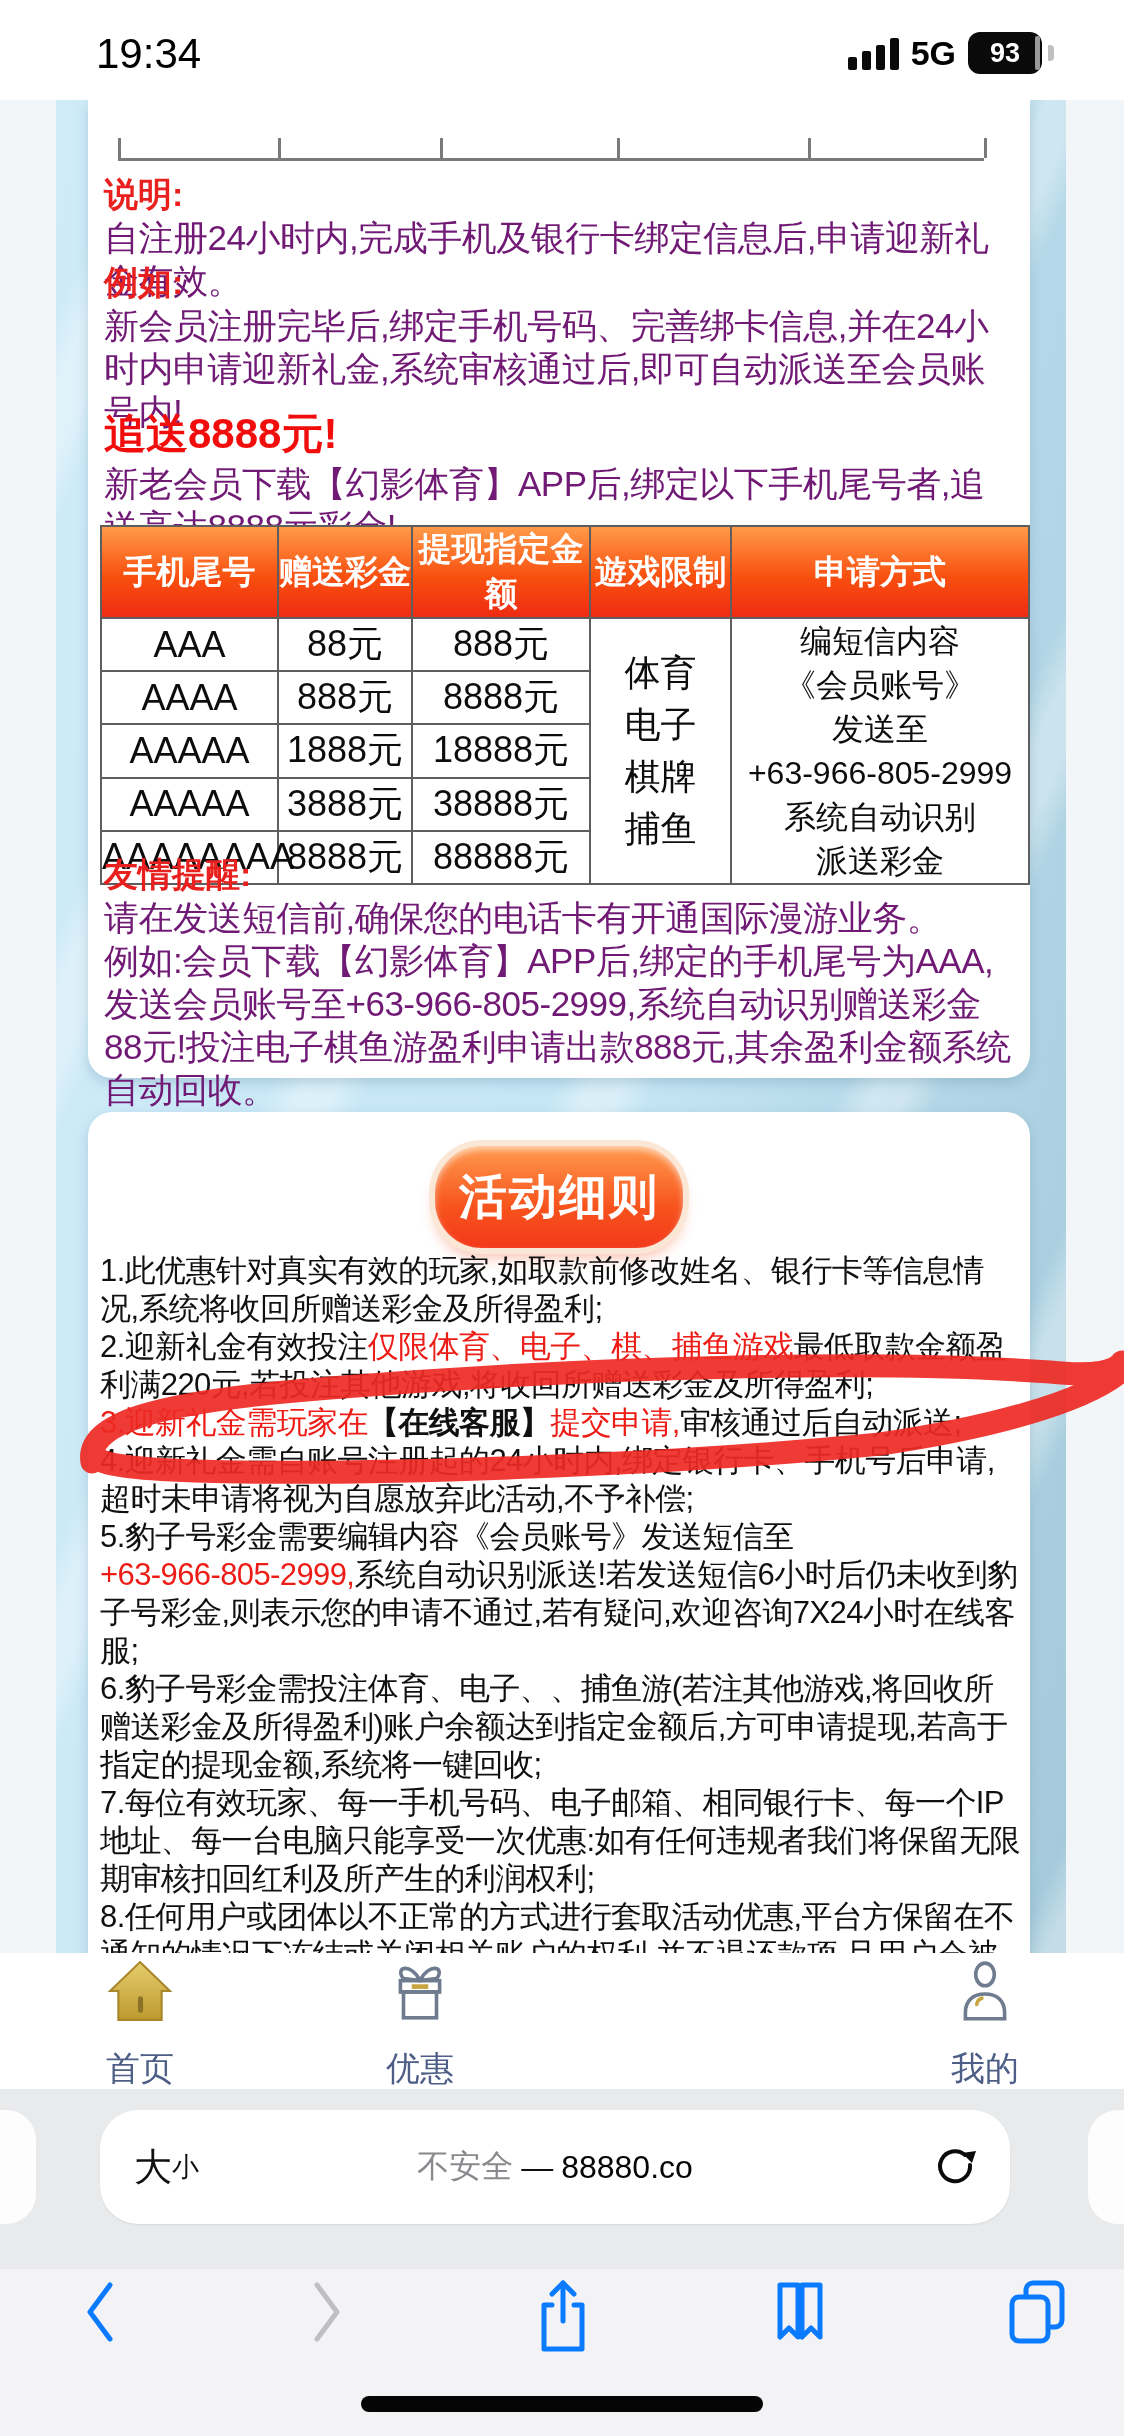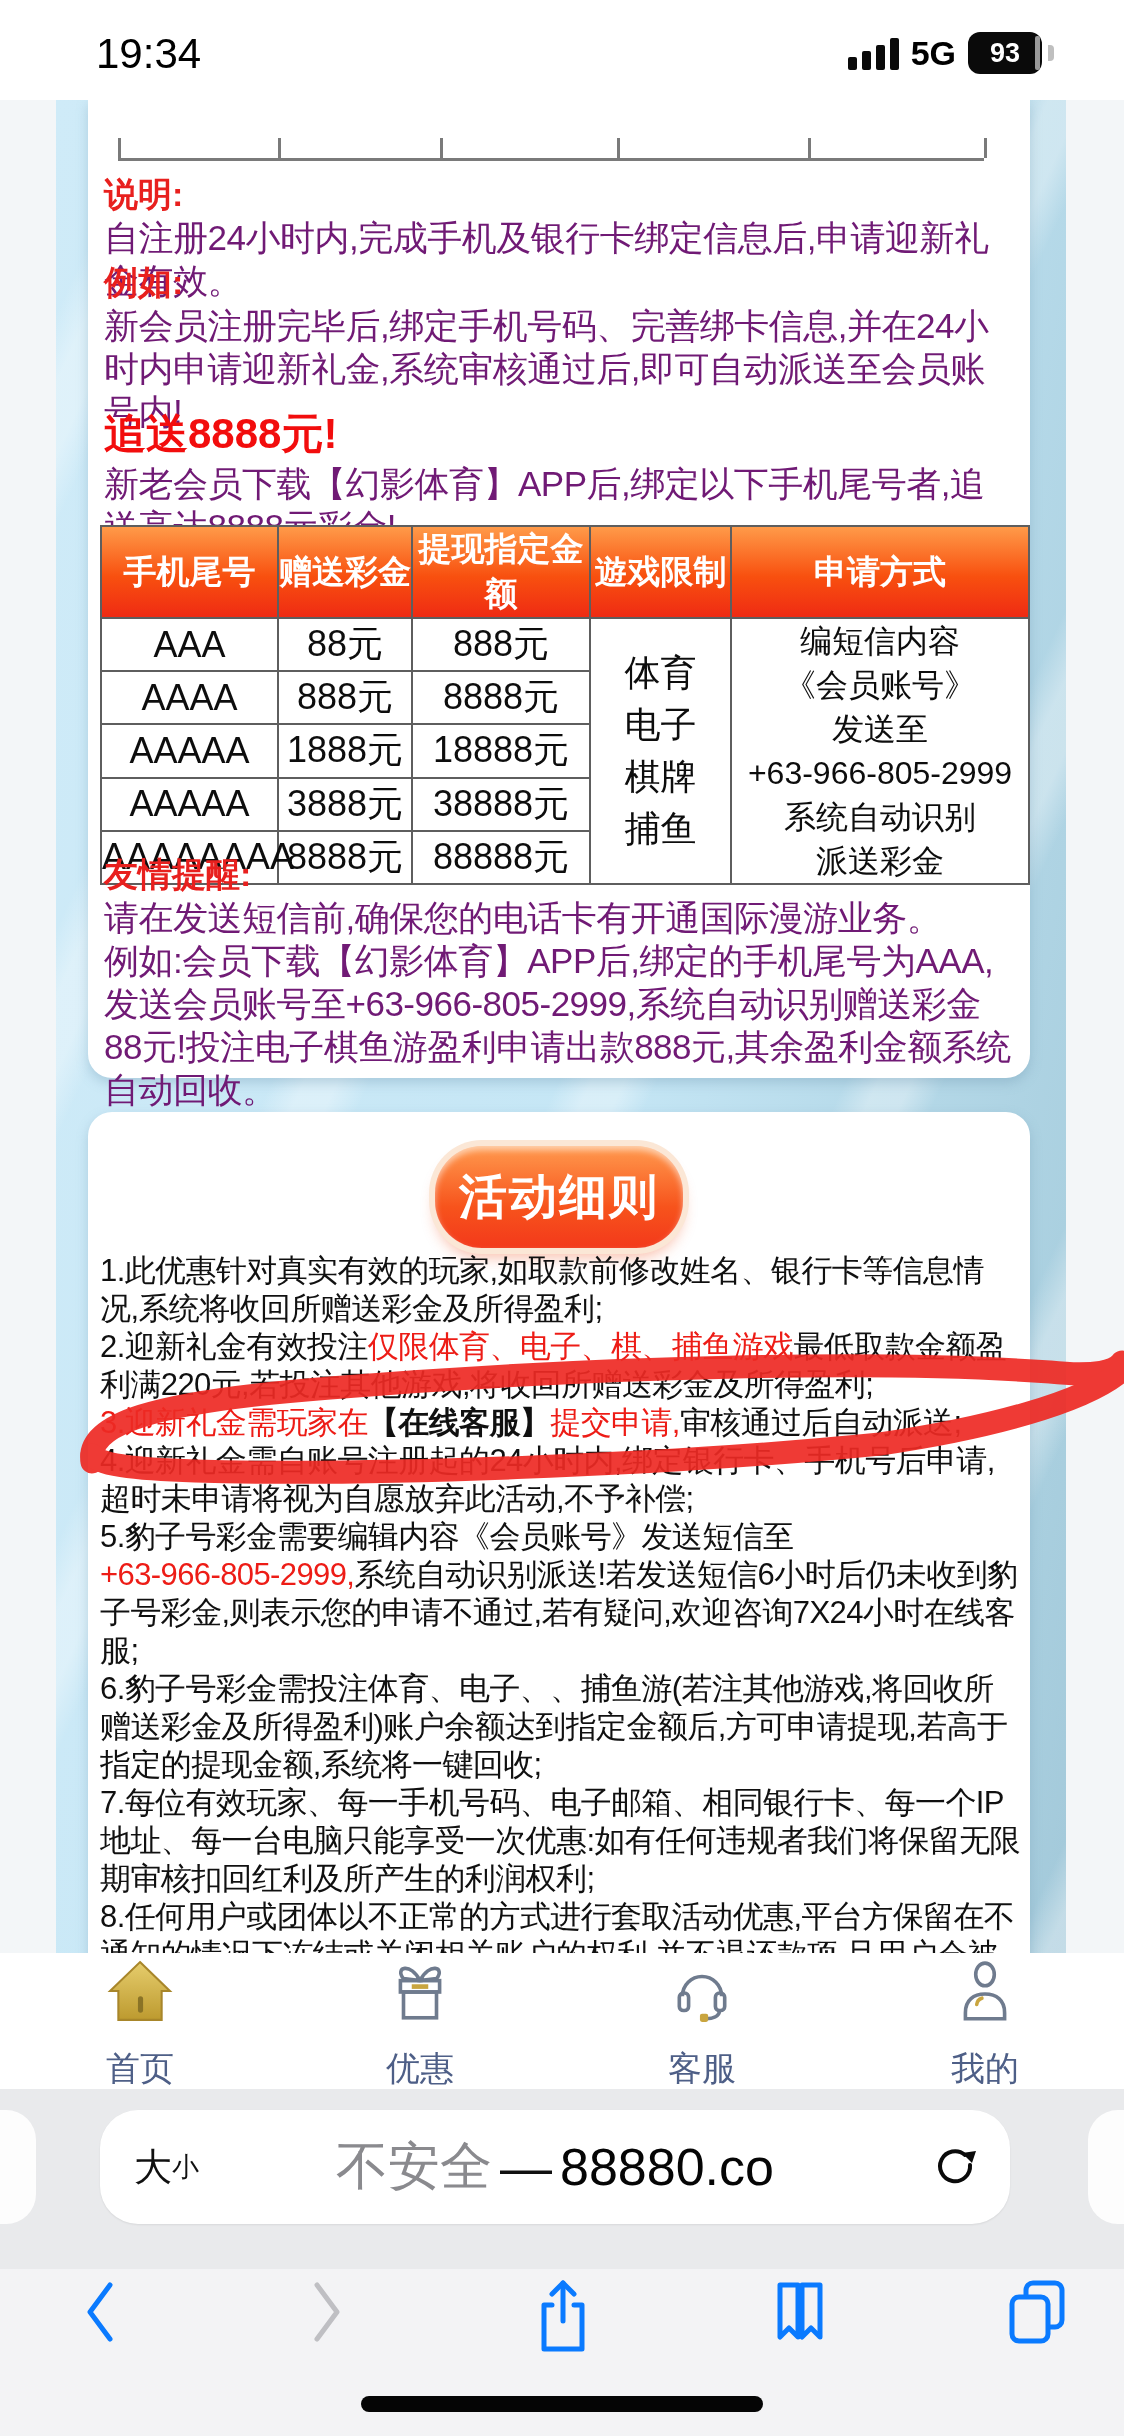--- a/index.html
+++ b/index.html
@@ -58,21 +58,21 @@
   .nav-label{font-size:34px;color:#4e5f87;}
   
   .urlzone{position:absolute;left:0;top:2089px;width:1124px;height:180px;background:#e9eaec;z-index:6;}
   .urlpill{position:absolute;left:100px;top:21px;width:910px;height:114px;background:#fff;border-radius:38px;
     box-shadow:0 1px 2px rgba(0,0,0,.08);}
   .urlstub{position:absolute;top:21px;width:70px;height:114px;background:#fdfdfd;border-radius:30px;}
   .aa{position:absolute;left:34px;top:0;height:114px;display:flex;align-items:center;color:#101010;}
   .aa .big{font-size:38px;}
   .aa .small{font-size:27px;}
   .urltext{position:absolute;left:0;top:0;width:100%;height:114px;display:flex;align-items:center;justify-content:center;
-    font-size:52px;gap:8px;}
+    font-size:32px;gap:8px;}
   .urltext .sec{color:#8a8a8e;}
   .urltext .dash{color:#101010;}
   .urltext .dom{color:#050505;}
   .reload{position:absolute;right:30px;top:33px;}
   .toolzone{position:absolute;left:0;top:2269px;width:1124px;height:167px;background:#f3f3f5;z-index:6;}
   .tool{position:absolute;top:8px;}
   .homebar{position:absolute;left:361px;top:2396px;width:402px;height:16px;border-radius:9px;background:#050505;z-index:7;}
 </style>
 </head>
 <body>
@@ -204,32 +204,20 @@
       <svg width="66" height="66" viewBox="0 0 64 64">
         <g fill="none" stroke="#6f7b8e" stroke-width="3.5">
           <path d="M32 21 C 23 3 7 8 16 19 L32 21 C 41 3 57 8 48 19 Z"></path>
           <rect x="13" y="21" width="38" height="11"></rect>
           <rect x="16" y="32" width="32" height="25"></rect>
         </g>
         <rect x="24" y="24.5" width="16" height="4.5" fill="#c9a53f"></rect>
       </svg>
       <div class="nav-label">优惠</div>
     </div>
-    <div class="nav-item" style="left:622px">
-      <svg width="66" height="66" viewBox="0 0 64 64">
-        <g fill="none" stroke="#6f7b8e" stroke-width="3.5">
-          <path d="M13 36 a19 19 0 0 1 38 0"></path>
-          <rect x="10" y="33" width="9" height="17" rx="4"></rect>
-          <rect x="45" y="33" width="9" height="17" rx="4"></rect>
-          <path d="M49 50 c0 6 -7 8 -13 8"></path>
-        </g>
-        <rect x="30" y="53" width="8" height="8" rx="2" fill="#c9a53f"></rect>
-      </svg>
-      <div class="nav-label">客服</div>
-    </div>
     <div class="nav-item" style="left:905px">
       <svg width="66" height="66" viewBox="0 0 64 64">
         <g fill="none" stroke="#6f7b8e" stroke-width="3.5">
           <ellipse cx="32" cy="15" rx="9" ry="11"></ellipse>
           <path d="M13 58 v-6 c0 -12 8 -18 19 -18 s19 6 19 18 v6 z"></path>
         </g>
         <path d="M24 44 a7 7 0 0 1 5 -6" fill="none" stroke="#c9a53f" stroke-width="3.5" stroke-linecap="round"></path>
       </svg>
       <div class="nav-label">我的</div>
     </div>

